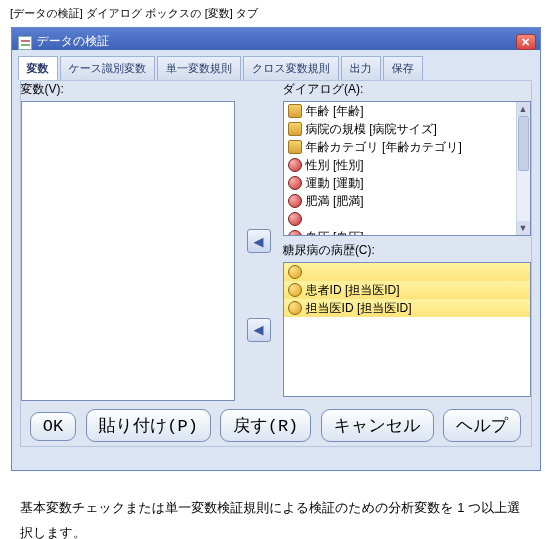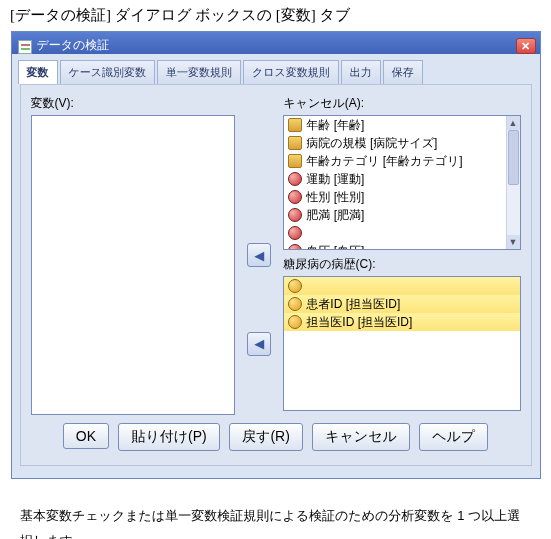--- a/index.html
+++ b/index.html
@@ -1,47 +1,47 @@
 <!DOCTYPE html>
 <html><head>
 <meta charset="utf-8">
 <style>
   * { box-sizing: border-box; }
   body { margin: 0; font-family: "MS PGothic", sans-serif; font-size: 12px; background: #fff; }
-  .page-title { padding: 6px 10px; font-size: 15px; font-family: Liberation Serif, serif; }
+  .page-title { padding: 6px 10px; font-size: 11px; }
   .window { width: 530px; margin: 0 auto; border: 1px solid #6a86c4; background: #dbe4f2; }
   .titlebar { height: 22px; background: linear-gradient(#5a7ed0,#3e63b8); color: #fff; display: flex; align-items: flex-end; padding: 0 4px 0 6px; font-size: 12px; }
   .titlebar-icon { width:14px; height:14px; background:#fff; border:1px solid #8aa; display:inline-block; margin-right:5px; position:relative; }
   .titlebar-icon::before { content:""; position:absolute; top:3px; left:2px; width:9px; height:2px; background:#b77; }
   .titlebar-icon::after { content:""; position:absolute; top:7px; left:2px; width:9px; height:2px; background:#7b7; }
   .title-text { flex:1; }
   .close-btn { width:20px; height:16px; background: linear-gradient(#f08a7a,#d44); color:#fff; text-align:center; line-height:14px; border:1px solid #9a3a3a; border-radius:3px; font-weight:bold; font-size:11px; }
   .tabs-row { display:flex; padding: 6px 6px 0 6px; }
   .tab { padding:4px 8px; background: linear-gradient(#e9eff9,#d3ddee); border:1px solid #9fb1d4; border-bottom:none; margin-right:2px; font-size:11px; color:#2a3a6a; cursor:pointer; }
   .tab.active { background:#fff; font-weight:bold; }
-  .panel { margin:0 8px 12px 8px; background:#dde5f3; border:1px solid #b6c4e0; padding:10px; }
+  .panel { margin:0 8px 23px 8px; background:#dde5f3; border:1px solid #b6c4e0; padding:0; }
   .cols { display:flex; gap:10px; }
   .col { flex:1; }
   .lbl { margin-bottom:3px; display:block; }
   .listbox { background:#fff; border:1px solid #7a8db8; height: 300px; overflow:auto; position:relative; }
   .listbox.small { height: 135px; }
   .listbox.empty { background:#fff; }
   .row { display:flex; align-items:center; padding:2px 4px; height:18px; }
   .row.highlight { background: linear-gradient(#fff3a0,#fde47a); }
   .ic { width:14px; height:14px; margin-right:4px; display:inline-block; border-radius:2px; }
   .ic.ruler { background: linear-gradient(#f5d36b,#d9a13a); border:1px solid #a07820; }
   .ic.nom  { background: radial-gradient(circle at 30% 30%, #f8b0b0,#c83232); border-radius:50%; border:1px solid #7a1a1a; }
   .ic.amber{ background: radial-gradient(circle at 30% 30%, #ffe08a,#e0a020); border-radius:50%; border:1px solid #8a6a10; }
   .mid-btn { width:24px; height:24px; background: linear-gradient(#f0f4fb,#c9d6ee); border:1px solid #7a8db8; border-radius:3px; display:flex; align-items:center; justify-content:center; color:#3a56a0; font-size:13px; margin:4px 0; cursor:pointer; }
   .mid-col { display:flex; flex-direction:column; align-items:center; justify-content:center; width:28px; }
   .scrollbar-sim { position:absolute; right:0; top:0; bottom:0; width:14px; background:#e9eef8; border-left:1px solid #c9d3e8; }
   .scrollbar-sim .up, .scrollbar-sim .down { height:14px; background:#d5def1; text-align:center; font-size:9px; line-height:14px; color:#556; }
   .scrollbar-sim .thumb { height:55px; margin:0 1px; background:#c5d0e8; border:1px solid #a5b4d4; border-radius:2px; }
   .button-row { text-align:center; padding:8px 0 4px; }
-  .btn { display:inline-block; padding:4px 12px; background: linear-gradient(#fdfefe,#dbe4f2); border:1px solid #7a8db8; border-radius:3px; margin:0 3px; font-size:14px; cursor:pointer; }
+  .btn { display:inline-block; padding:4px 12px; background: linear-gradient(#fdfefe,#dbe4f2); border:1px solid #7a8db8; border-radius:9px; margin:0 3px; font-size:17px; cursor:pointer;font-family:Liberation Mono, monospace; }
   .body-text { padding: 12px 20px; font-size:13px; line-height:1.9; }
 </style>
 </head>
 <body>
 
 <div class="page-title">[データの検証] ダイアログ ボックスの [変数] タブ</div>
 
 <div class="window">
   <div class="titlebar">
     <span class="titlebar-icon"></span>
@@ -64,41 +64,41 @@
       <div class="col" style="flex:0.95">
         <span class="lbl"><span>変数(V):</span></span>
         <div class="listbox empty"></div>
       </div>
 
       <div class="mid-col">
         <div class="mid-btn">◀</div>
       </div>
 
       <div class="col" style="flex:1.1">
-        <span class="lbl"><span>キャンセル(A):</span></span>
+        <span class="lbl"><span>ダイアログ(A):</span></span>
         <div class="listbox small">
           <div class="row">
               <span class="ic ruler"></span>
               <span>年齢 [年齢]</span>
             </div>
           <div class="row">
               <span class="ic ruler"></span>
               <span>病院の規模 [病院サイズ]</span>
             </div>
           <div class="row">
               <span class="ic ruler"></span>
               <span>年齢カテゴリ [年齢カテゴリ]</span>
             </div>
           <div class="row">
               <span class="ic nom"></span>
-              <span>運動 [運動]</span>
+              <span>性別 [性別]</span>
             </div>
           <div class="row">
               <span class="ic nom"></span>
-              <span>性別 [性別]</span>
+              <span>運動 [運動]</span>
             </div>
           <div class="row">
               <span class="ic nom"></span>
               <span>肥満 [肥満]</span>
             </div>
           <div class="row">
               <span class="ic nom"></span>
             </div>
           <div class="row">
               <span class="ic nom"></span>

